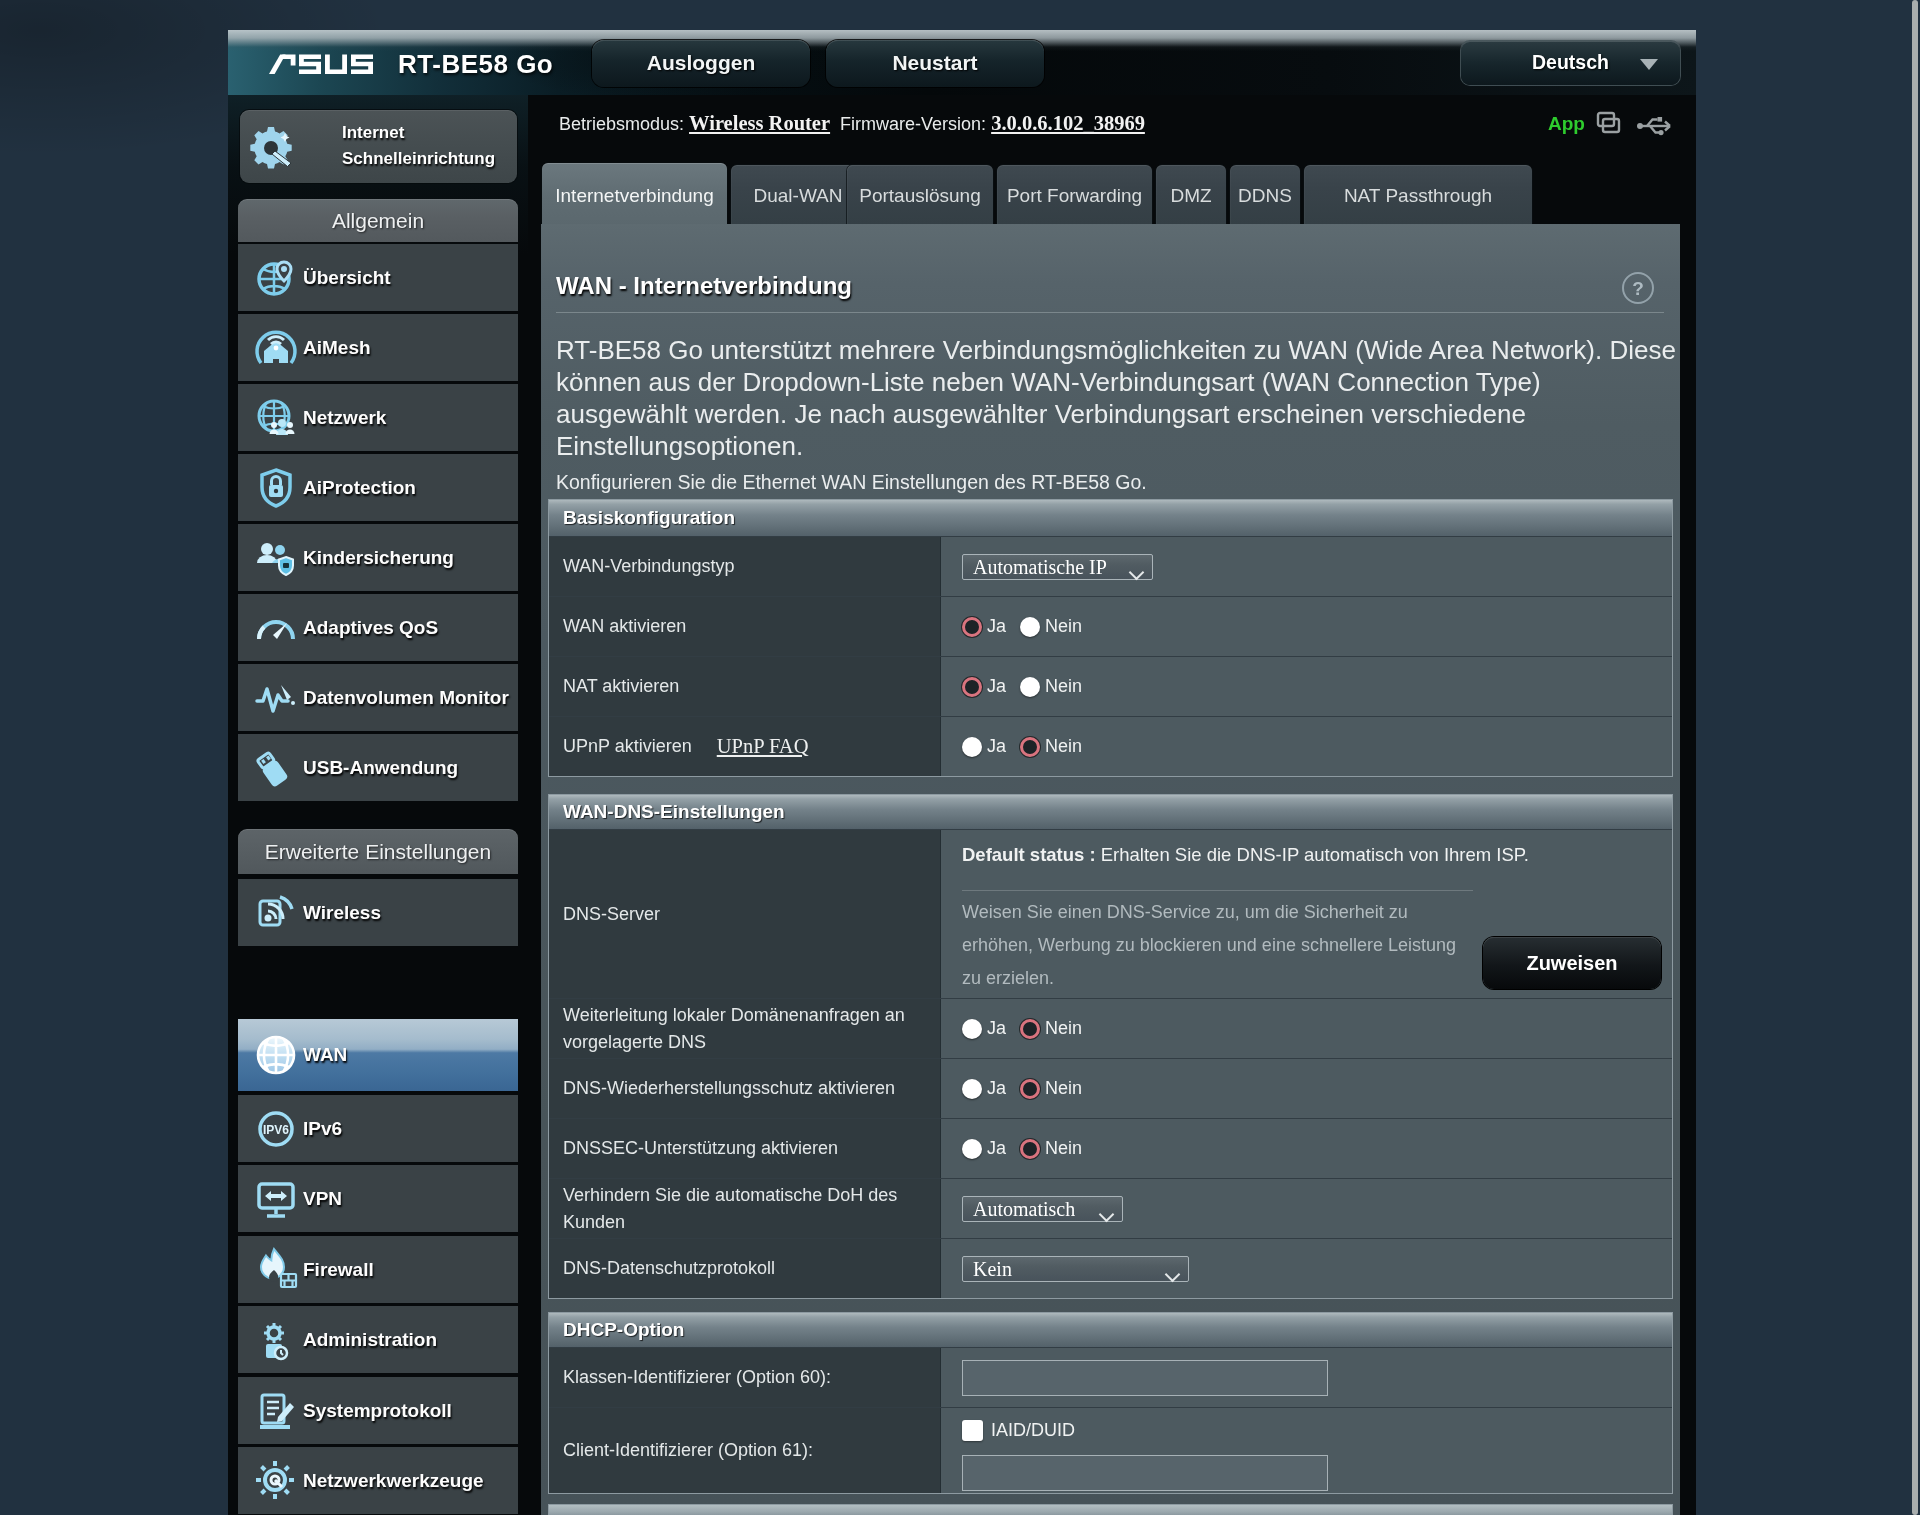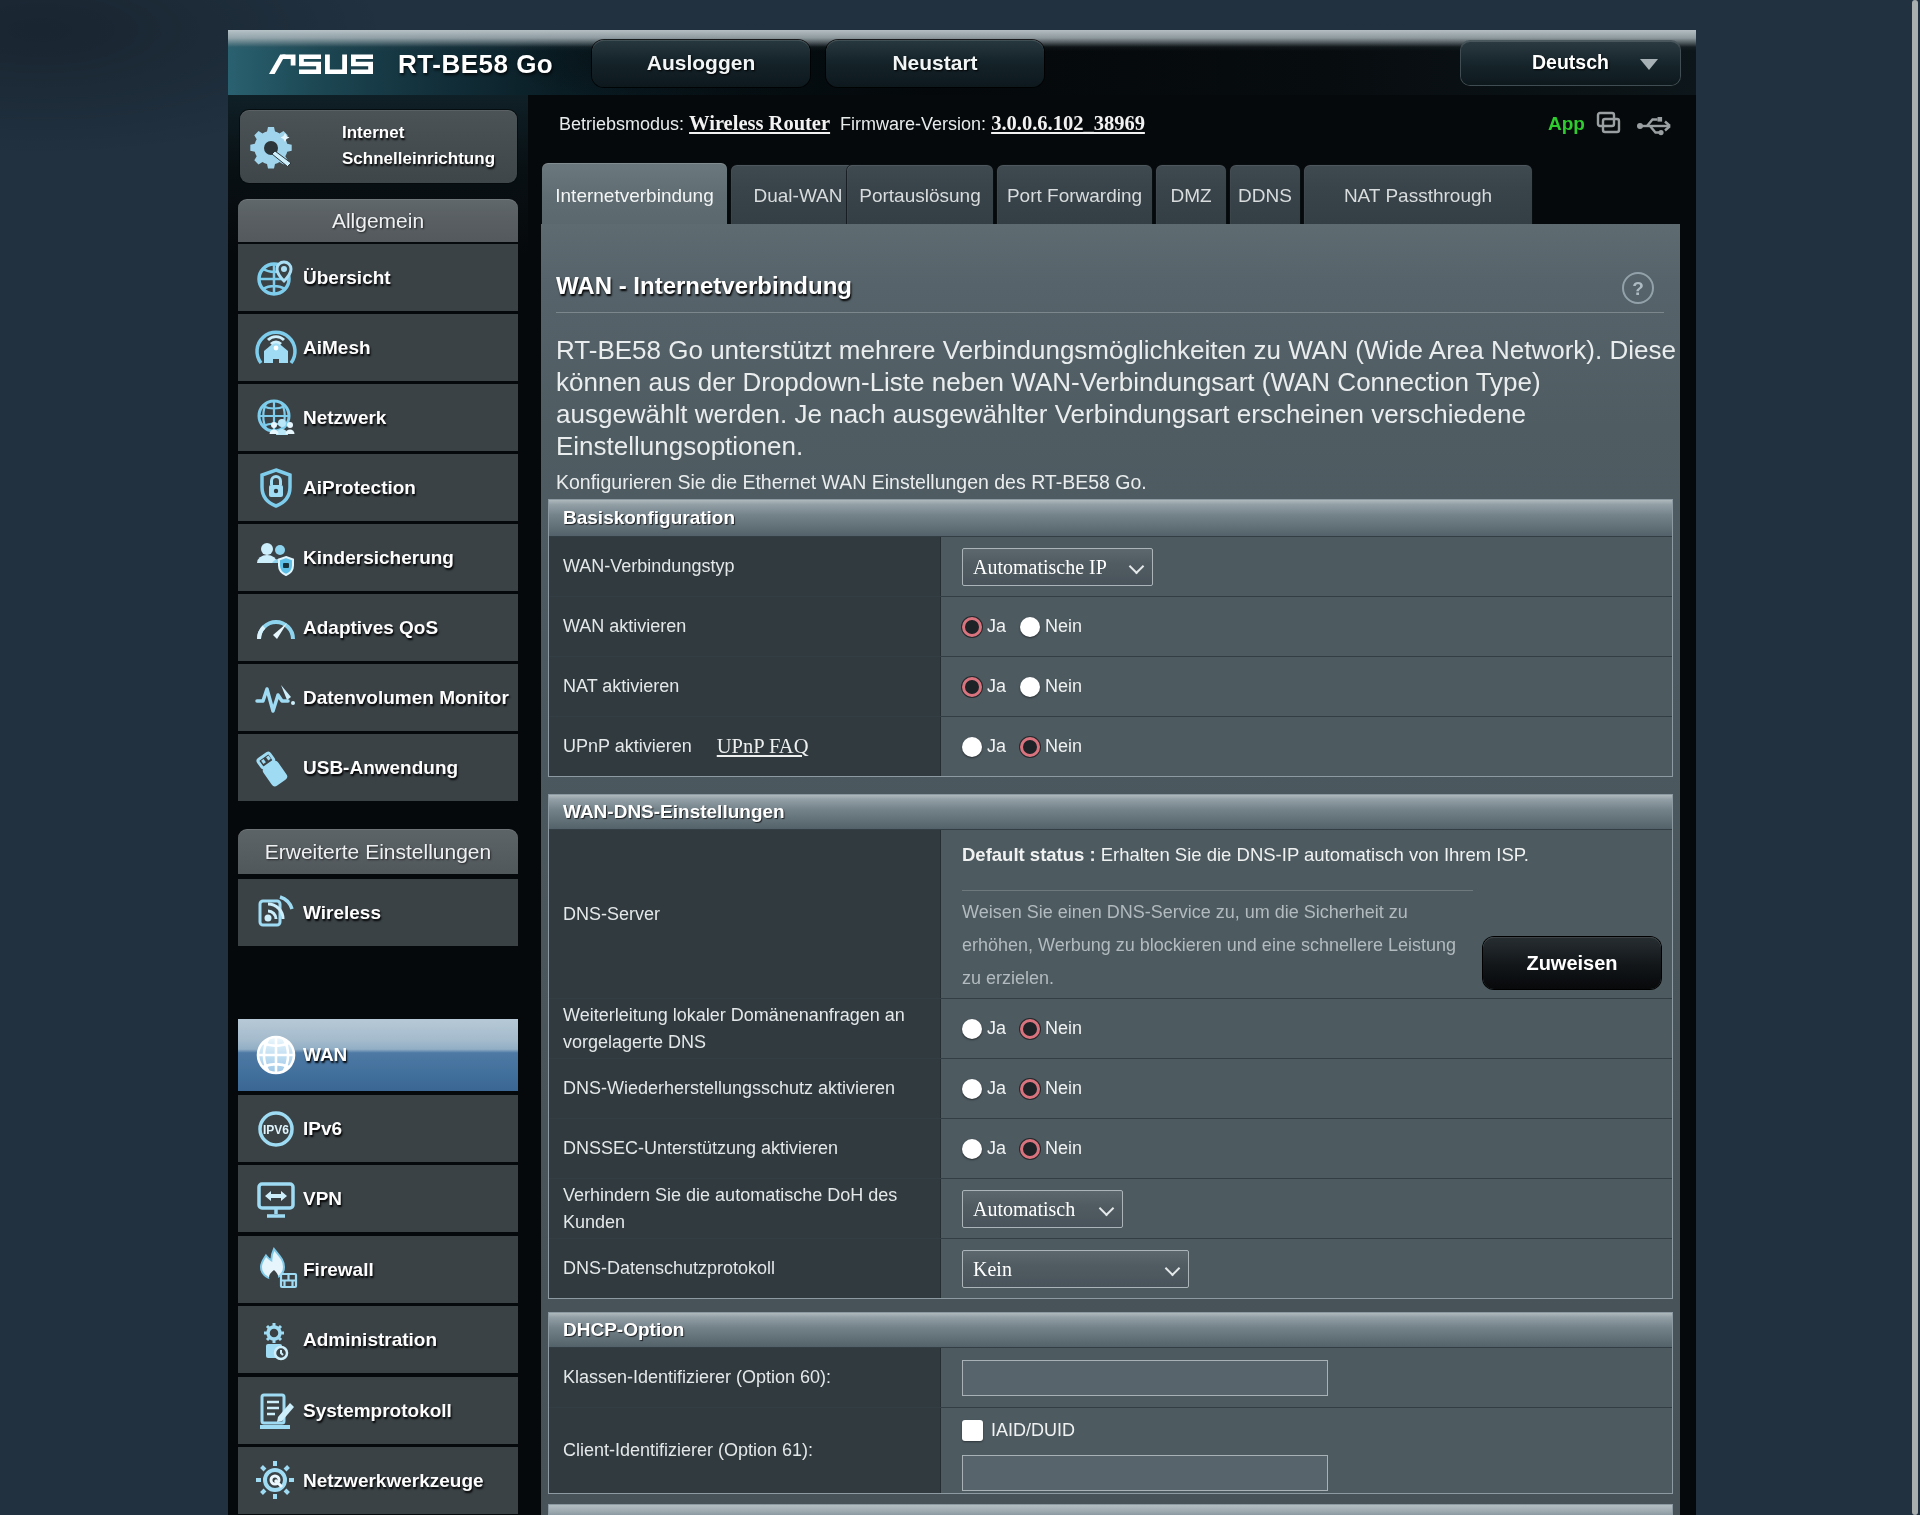--- a/index.html
+++ b/index.html
@@ -62,21 +62,21 @@
   .box { position:absolute; left:8px; width:1123px; box-shadow:0 0 0 1px #8d9aa1; background:#4d5a60; }
   .box .hdr { height:36px; background:linear-gradient(180deg,#aeb9bd 0%, #93a0a6 12%, #74828a 42%, #5a6870 88%, #53616a 100%);
     color:#fff; font-weight:bold; font-size:19px; line-height:36px; padding-left:14px; text-shadow:1px 1px 1px rgba(0,0,0,.7); }
   .row { position:relative; display:flex; border-top:1px solid #323d44; }
   .row:first-of-type { border-top:none; }
   .cell-l { width:392px; background:#303a3f; color:#e4e8e9; font-size:18px; padding-left:14px; display:flex; align-items:center; flex-shrink:0; border-right:1px solid #242e33; }
   .cell-r { flex:1; display:flex; align-items:center; padding-left:21px; color:#f0f2f2; font-size:18px; position:relative; }
   .h60 { height:60px; }
 
   select { -webkit-appearance:none; appearance:none; font-family:"Liberation Serif", serif; font-size:20px; color:#fff;
-    border:1px solid #aab4b9; border-radius:2px; padding:0 38px 0 10px; height:38px;
+    border:1px solid #aab4b9; border-radius:2px; padding:0 38px 0 10px; height:26px;
     background:linear-gradient(180deg,#5d686e 0%, #515c62 40%, #48535b 100%); position:relative; }
   .selwrap { position:relative; display:inline-block; }
   .selwrap:after { content:""; position:absolute; right:11px; top:13px; width:9px; height:9px; border-right:2.5px solid #e4e8e9; border-bottom:2.5px solid #e4e8e9; transform:rotate(45deg); pointer-events:none; }
 
   .radio { display:inline-block; width:20px; height:20px; border-radius:50%; background:#fff; margin-right:5px; vertical-align:-4px;
      box-shadow:0 1px 2px rgba(0,0,0,.5); }
   .radio.sel { background:#1d2327; border:3.5px solid #d9747f; width:20px; height:20px; box-shadow:0 0 0 1px rgba(0,0,0,.55); }
   .rlabel { margin-right:14px; }
 
   .txtin { height:36px; background:#57646b; border:1px solid #a7b1b6; width:366px; }

